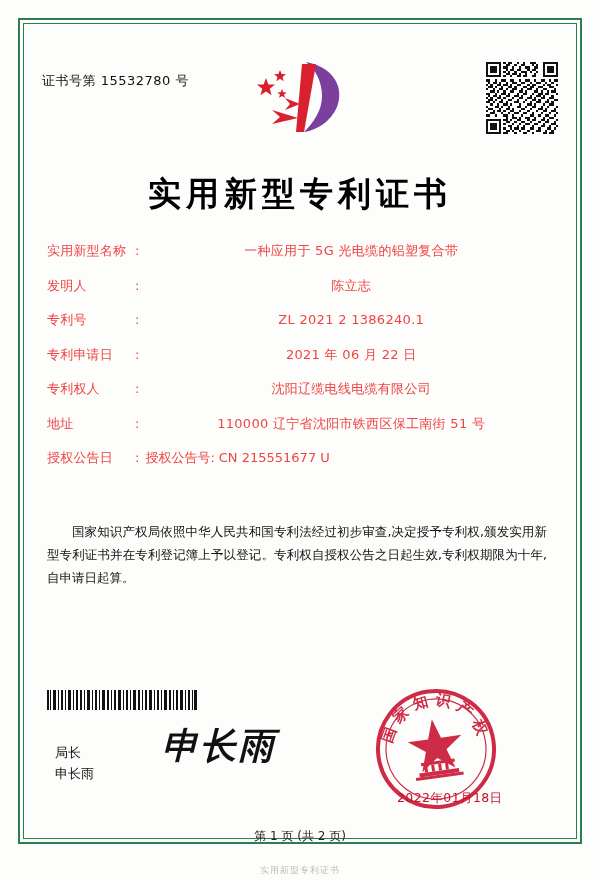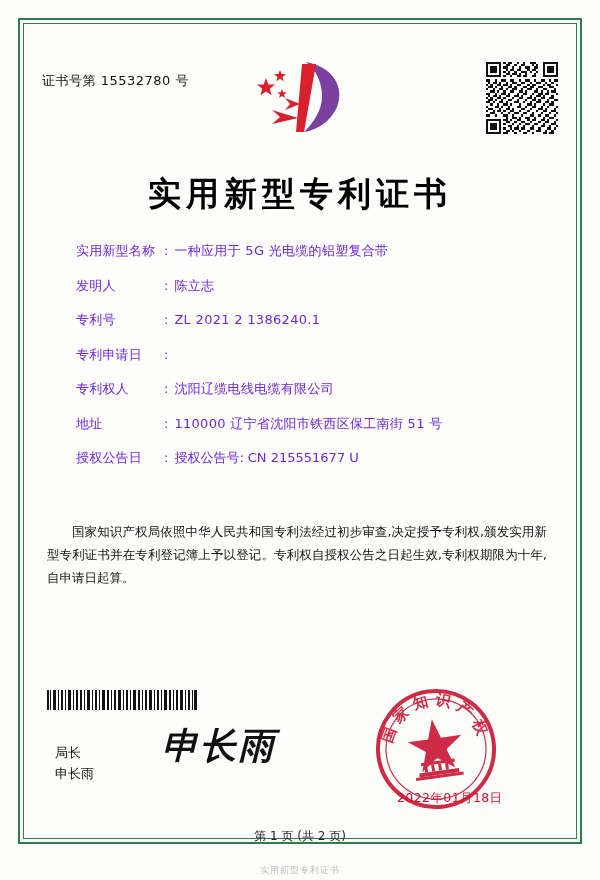--- a/index.html
+++ b/index.html
@@ -89,41 +89,41 @@
     position: absolute;
     left: 47px;
     top: 242px;
     width: 510px;
   }
   .field-row {
     display: flex;
     align-items: baseline;
     margin-bottom: 16.5px;
     font-size: 13px;
-    color: #6d28d9;
-    margin-left: 29px;
+    color: #ef4444;
   }
   .field-label {
     width: 88px;
     flex: 0 0 88px;
     letter-spacing: 0.2px;
   }
   .field-label.spaced {
     display: flex;
     justify-content: space-between;
     padding-right: 6px;
     box-sizing: border-box;
   }
   .field-colon {
     flex: 0 0 auto;
     padding-right: 6px;
   }
   .field-value {
     flex: 1 1 auto;
     letter-spacing: 0.3px;
+    text-align: center;
   }
   .field-row.split .field-value {
     flex: 0 0 210px;
   }
   .field-label2 {
     flex: 0 0 auto;
     padding-right: 4px;
     text-align: right;
   }
   .field-value2 {
@@ -542,20 +542,21 @@
       <span class="field-label spaced">
         <span>专利号</span>
       </span>
       <span class="field-colon">:</span>
       <span class="field-value">ZL 2021 2 1386240.1</span>
     </div>
 
     <div class="field-row">
       <span class="field-label">专利申请日</span>
       <span class="field-colon">:</span>
+      <span class="field-value">2021 年 06 月 22 日</span>
     </div>
 
     <div class="field-row">
       <span class="field-label spaced">
         <span>专利权人</span>
       </span>
       <span class="field-colon">:</span>
       <span class="field-value">沈阳辽缆电线电缆有限公司</span>
     </div>
 

